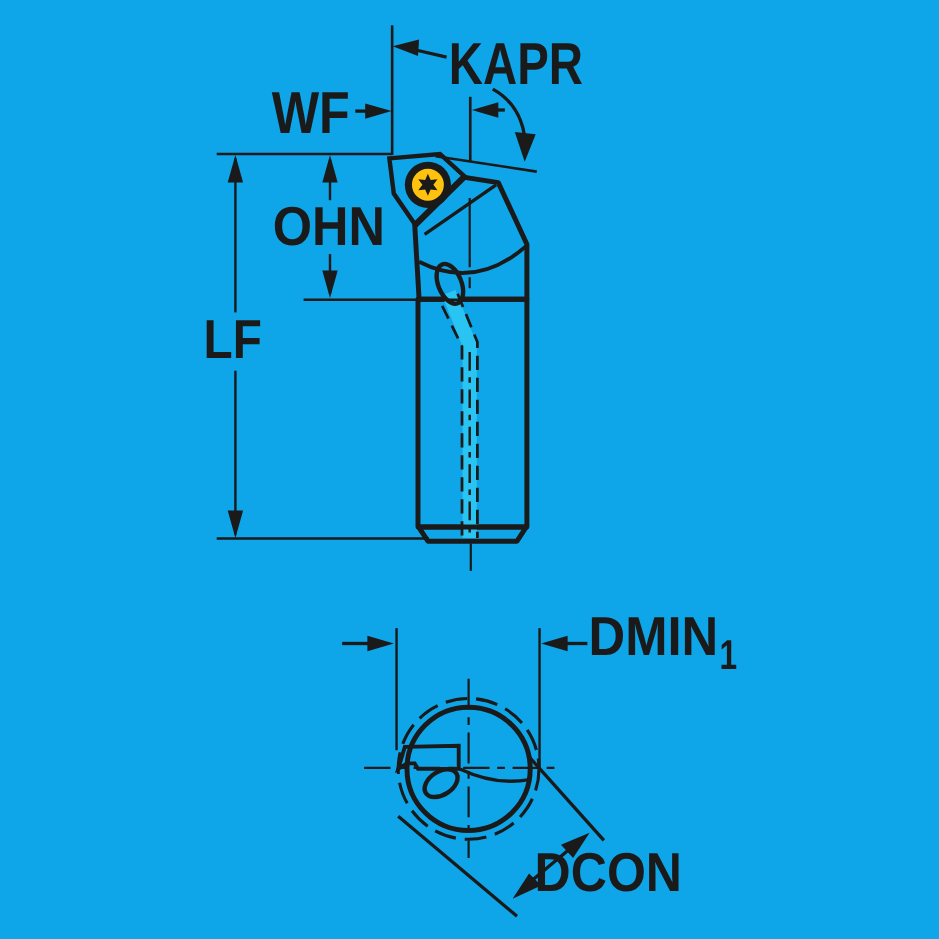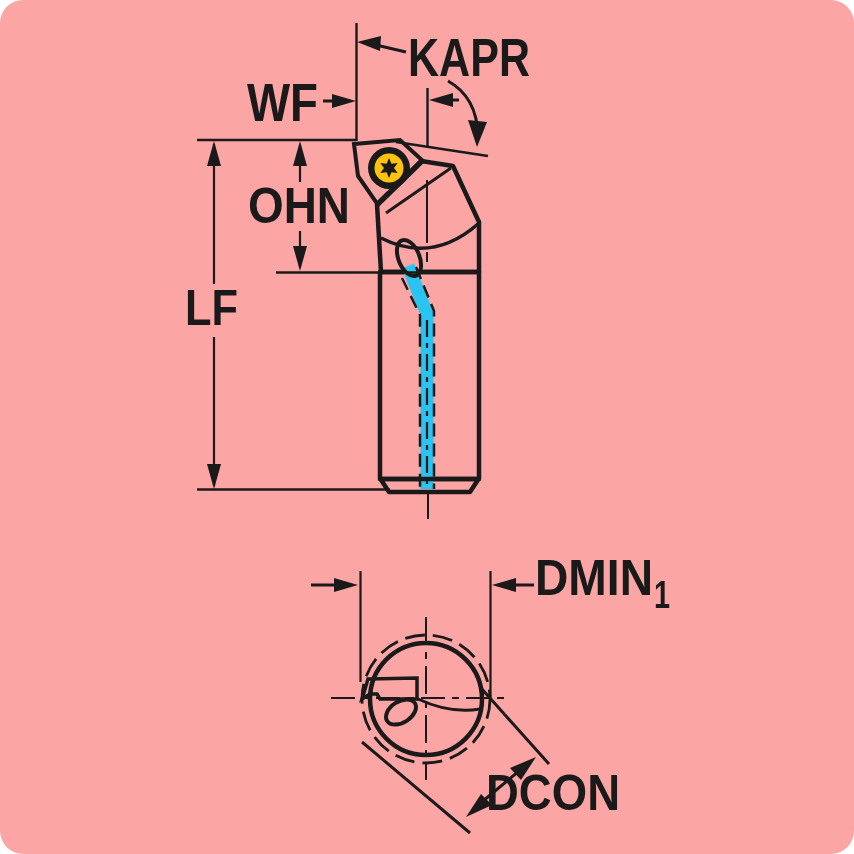--- a/index.html
+++ b/index.html
@@ -1,16 +1,16 @@
 <!DOCTYPE html>
 <html><head>
 <meta charset="utf-8">
 <style>
   html,body{margin:0;padding:0;background:#ffffff;width:854px;height:854px;overflow:hidden;}
-  #stage{position:relative;width:854px;height:854px;background:#fca5a5;border-radius:23px;}
+  #stage{position:relative;width:854px;height:854px;background:#0ea5e9;}
   svg{position:absolute;left:0;top:0;}
   .ln{stroke:#1a1a1a;fill:none;}
   .thin{stroke-width:2.4;}
   .mid{stroke-width:3;}
   .thick{stroke-width:4.5;stroke-linejoin:round;}
   .arrow{fill:#1a1a1a;stroke:none;}
   .lbl{font-family:"Liberation Sans","DejaVu Sans",sans-serif;font-weight:bold;fill:#1a1a1a;}
   .big{font-size:54px;}
   .med{font-size:50px;}
   .sub{font-size:38px;}

